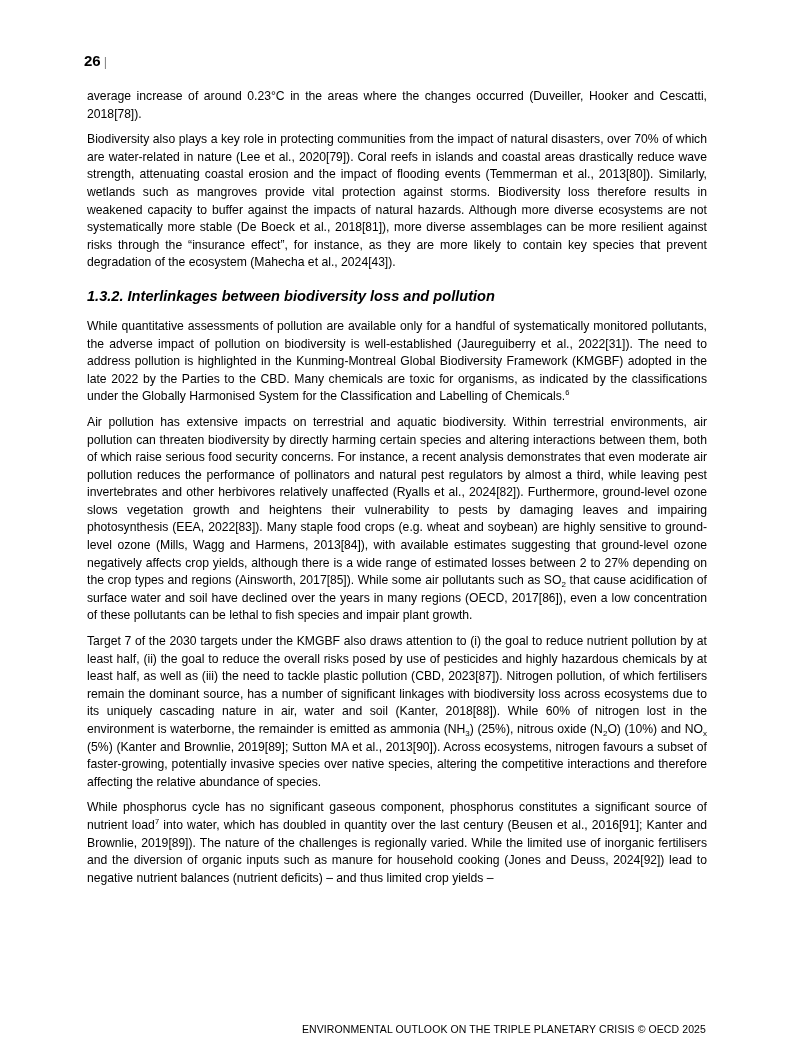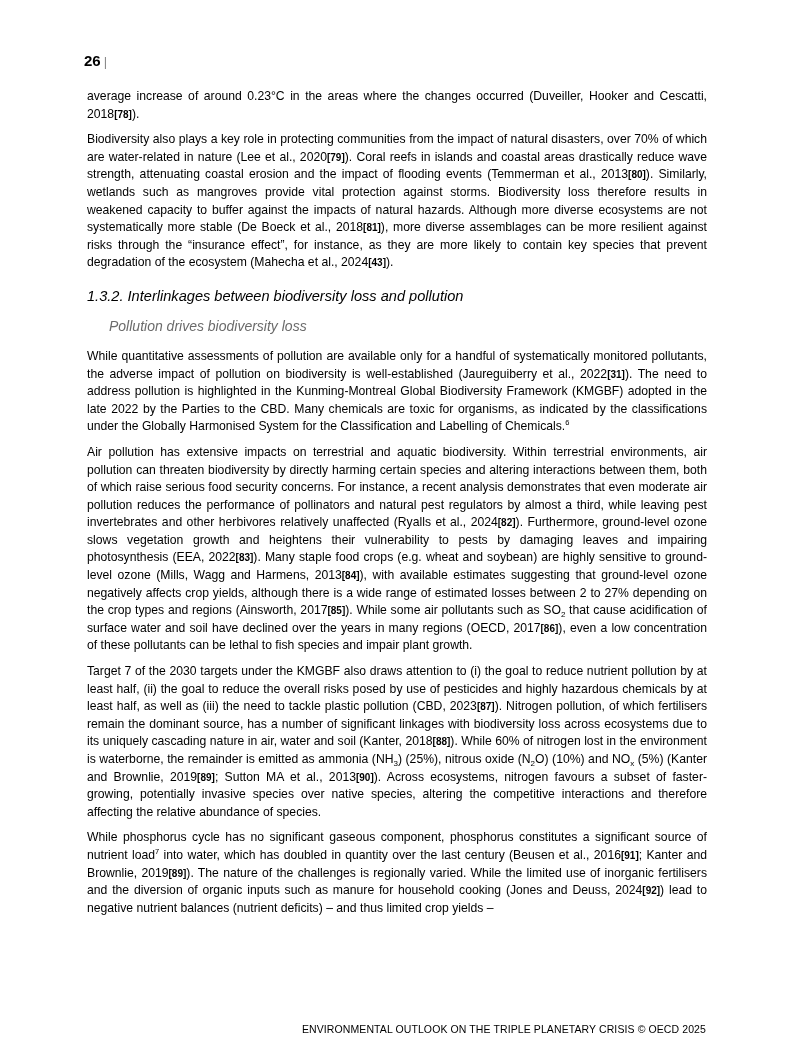--- a/index.html
+++ b/index.html
@@ -2,42 +2,41 @@
 <html><head>
   <meta charset="utf-8">
   <style>
     html, body { margin: 0; padding: 0; background: #ffffff; }
     body { width: 793px; height: 1057px; position: relative; overflow: hidden;
            font-family: "Liberation Sans", sans-serif; color: #000; }
     .page-header { position: absolute; left: 84px; top: 52px; font-size: 15px; font-weight: bold; }
     .page-header .bar { font-weight: normal; color: #888; margin-left: 3px; font-size: 13px; }
     .content { position: absolute; left: 87px; top: 88px; width: 620px; }
     p.body { margin: 0 0 8px 0; font-size: 12.2px; line-height: 17.6px; text-align: justify; }
-    .ref { font-size: 10px; font-weight: bold; }
+    .ref { font-size: 12px; }
     sup.fn { font-size: 7.5px; vertical-align: super; line-height: 0; }
     sub.ch { font-size: 8px; vertical-align: sub; line-height: 0; }
-    h3.section { margin: 16px 0 14px 0; font-size: 14.6px; font-weight: normal; font-style: italic; }
+    h3.section { margin: 16px 0 14px 0; font-size: 14.6px; font-weight: bold; font-style: italic; }
     h4.subsection { margin: 0 0 14px 22px; font-size: 14px; font-weight: normal; font-style: italic; color: #6b6b6b; }
     .footer { position: absolute; right: 87px; top: 997px; font-size: 10.5px; letter-spacing: 0.1px; margin-top: 26px; }
   </style>
 </head>
 <body>
 
 <div class="page-header">
   <span>26</span><span class="bar">|</span>
 </div>
 
 <div class="content">
 
   <p class="body"><span>average increase of around 0.23°C in the areas where the changes occurred (Duveiller, Hooker and Cescatti, 2018</span><span class="ref">[78]</span><span>).</span></p>
 
   <p class="body"><span>Biodiversity also plays a key role in protecting communities from the impact of natural disasters, over 70% of which are water-related in nature (Lee et al., 2020</span><span class="ref">[79]</span><span>). Coral reefs in islands and coastal areas drastically reduce wave strength, attenuating coastal erosion and the impact of flooding events (Temmerman et al., 2013</span><span class="ref">[80]</span><span>). Similarly, wetlands such as mangroves provide vital protection against storms. Biodiversity loss therefore results in weakened capacity to buffer against the impacts of natural hazards. Although more diverse ecosystems are not systematically more stable (De Boeck et al., 2018</span><span class="ref">[81]</span><span>), more diverse assemblages can be more resilient against risks through the “insurance effect”, for instance, as they are more likely to contain key species that prevent degradation of the ecosystem (Mahecha et al., 2024</span><span class="ref">[43]</span><span>).</span></p>
 
   <h3 class="section">1.3.2. Interlinkages between biodiversity loss and pollution</h3>
-  <h4 class="subsection">Pollution drives biodiversity loss</h4>
 
   <p class="body"><span>While quantitative assessments of pollution are available only for a handful of systematically monitored pollutants, the adverse impact of pollution on biodiversity is well-established (Jaureguiberry et al., 2022</span><span class="ref">[31]</span><span>). The need to address pollution is highlighted in the Kunming-Montreal Global Biodiversity Framework (KMGBF) adopted in the late 2022 by the Parties to the CBD. Many chemicals are toxic for organisms, as indicated by the classifications under the Globally Harmonised System for the Classification and Labelling of Chemicals.</span><sup class="fn">6</sup></p>
 
   <p class="body"><span>Air pollution has extensive impacts on terrestrial and aquatic biodiversity. Within terrestrial environments, air pollution can threaten biodiversity by directly harming certain species and altering interactions between them, both of which raise serious food security concerns. For instance, a recent analysis demonstrates that even moderate air pollution reduces the performance of pollinators and natural pest regulators by almost a third, while leaving pest invertebrates and other herbivores relatively unaffected (Ryalls et al., 2024</span><span class="ref">[82]</span><span>). Furthermore, ground-level ozone slows vegetation growth and heightens their vulnerability to pests by damaging leaves and impairing photosynthesis (EEA, 2022</span><span class="ref">[83]</span><span>). Many staple food crops (e.g. wheat and soybean) are highly sensitive to ground-level ozone (Mills, Wagg and Harmens, 2013</span><span class="ref">[84]</span><span>), with available estimates suggesting that ground-level ozone negatively affects crop yields, although there is a wide range of estimated losses between 2 to 27% depending on the crop types and regions (Ainsworth, 2017</span><span class="ref">[85]</span><span>). While some air pollutants such as SO</span><sub class="ch">2</sub><span> that cause acidification of surface water and soil have declined over the years in many regions (OECD, 2017</span><span class="ref">[86]</span><span>), even a low concentration of these pollutants can be lethal to fish species and impair plant growth.</span></p>
 
   <p class="body"><span>Target 7 of the 2030 targets under the KMGBF also draws attention to (i) the goal to reduce nutrient pollution by at least half, (ii) the goal to reduce the overall risks posed by use of pesticides and highly hazardous chemicals by at least half, as well as (iii) the need to tackle plastic pollution (CBD, 2023</span><span class="ref">[87]</span><span>). Nitrogen pollution, of which fertilisers remain the dominant source, has a number of significant linkages with biodiversity loss across ecosystems due to its uniquely cascading nature in air, water and soil (Kanter, 2018</span><span class="ref">[88]</span><span>). While 60% of nitrogen lost in the environment is waterborne, the remainder is emitted as ammonia (NH</span><sub class="ch">3</sub><span>) (25%), nitrous oxide (N</span><sub class="ch">2</sub><span>O) (10%) and NO</span><sub class="ch">x</sub><span> (5%) (Kanter and Brownlie, 2019</span><span class="ref">[89]</span><span>; Sutton MA et al., 2013</span><span class="ref">[90]</span><span>). Across ecosystems, nitrogen favours a subset of faster-growing, potentially invasive species over native species, altering the competitive interactions and therefore affecting the relative abundance of species.</span></p>
 
   <p class="body"><span>While phosphorus cycle has no significant gaseous component, phosphorus constitutes a significant source of nutrient load</span><sup class="fn">7</sup><span> into water, which has doubled in quantity over the last century (Beusen et al., 2016</span><span class="ref">[91]</span><span>; Kanter and Brownlie, 2019</span><span class="ref">[89]</span><span>). The nature of the challenges is regionally varied. While the limited use of inorganic fertilisers and the diversion of organic inputs such as manure for household cooking (Jones and Deuss, 2024</span><span class="ref">[92]</span><span>) lead to negative nutrient balances (nutrient deficits) – and thus limited crop yields –</span></p>
 
 </div>

